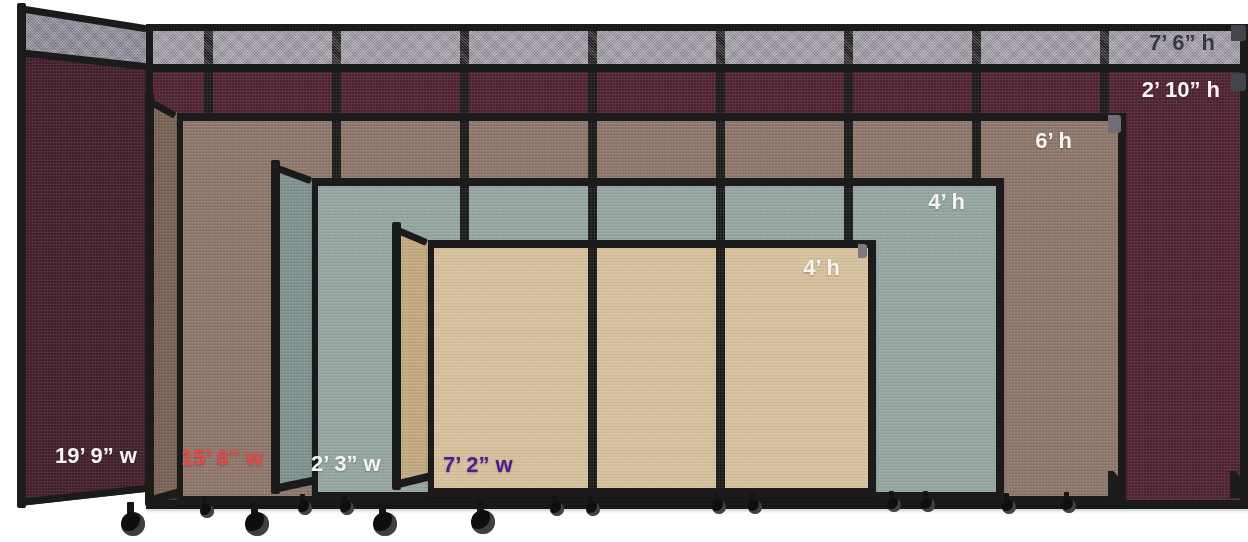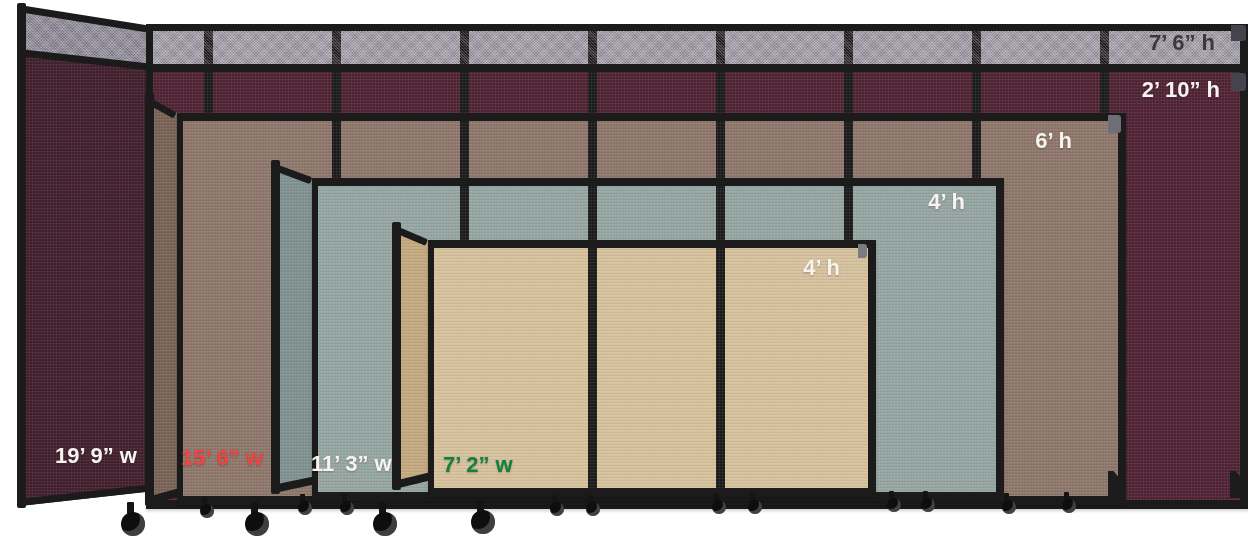--- a/index.html
+++ b/index.html
@@ -195,16 +195,16 @@
     </div>
 
   <div class="lbl" style="right: 33px; top: 32px; color: rgb(59, 55, 64);">7’ 6” h</div>
   <div class="lbl light" style="right: 28px; top: 79px; color: rgb(247, 244, 240);">2’ 10” h</div>
   <div class="lbl light" style="right: 176px; top: 130px; color: rgb(247, 244, 240);">6’ h</div>
   <div class="lbl light" style="right: 283px; top: 191px; color: rgb(247, 244, 240);">4’ h</div>
   <div class="lbl light" style="right: 408px; top: 257px; color: rgb(247, 244, 240);">4’ h</div>
 
   <div class="lbl light" style="left: 55px; top: 445px; color: rgb(247, 244, 240);">19’ 9” w</div>
   <div class="lbl light" style="left: 181px; top: 447px; color: #ef4444;">15’ 6” w</div>
-  <div class="lbl light" style="left: 311px; top: 453px; color: rgb(247, 244, 240);">11’ 3” w</div>
-  <div class="lbl light" style="left: 443px; top: 454px; color: #15803d;">7’ 2” w</div>
+  <div class="lbl light" style="left: 311px; top: 453px; color: rgb(247, 244, 240);">2’ 3” w</div>
+  <div class="lbl light" style="left: 443px; top: 454px; color: #4c1d95;">7’ 2” w</div>
 
 </div>
 
 </body></html>

